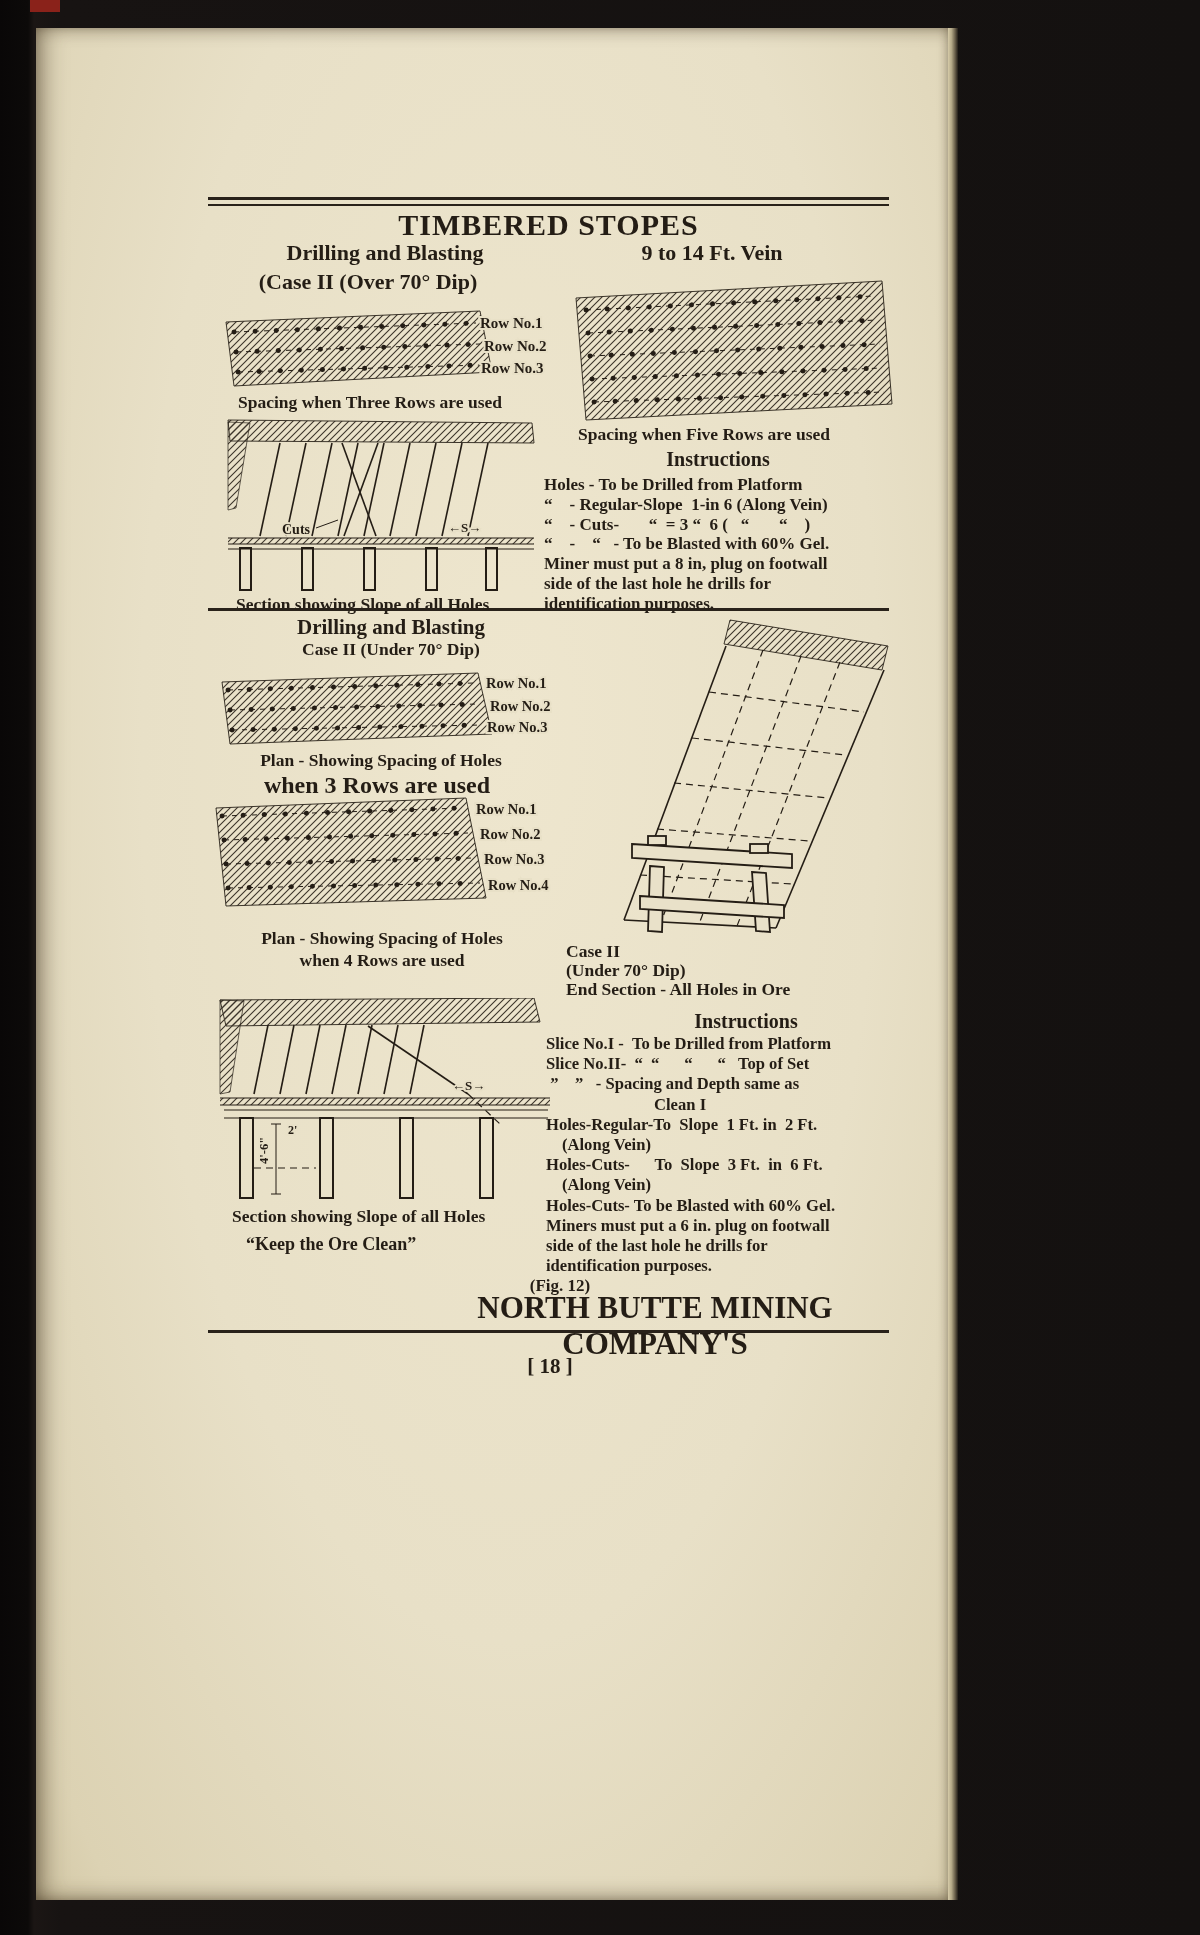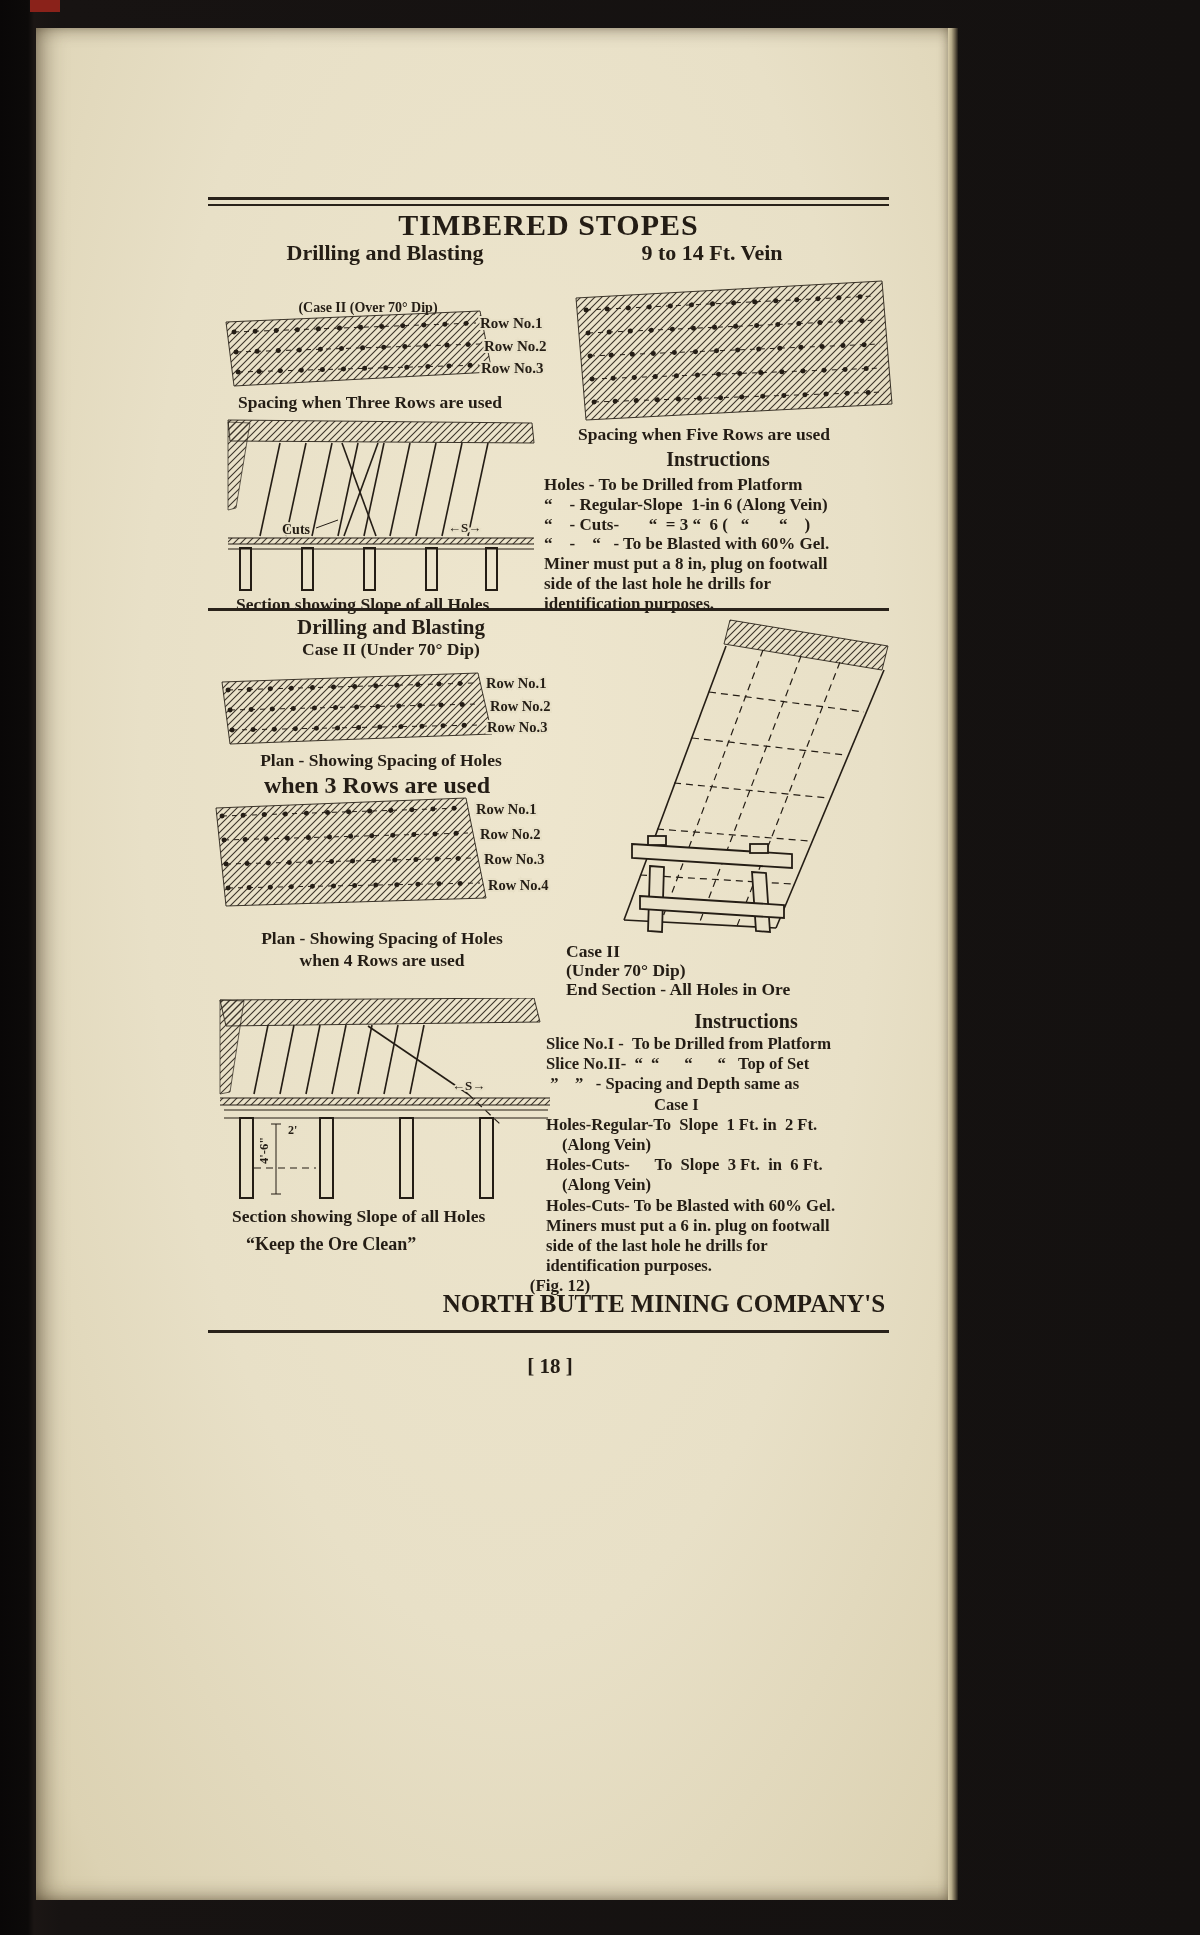--- a/index.html
+++ b/index.html
@@ -50,21 +50,21 @@
 <div class="red-mark"></div>
 
 <div class="page">
 
   <div class="rule" style="left:172px;top:169px;width:681px;height:3px;"></div>
   <div class="rule" style="left:172px;top:176px;width:681px;height:1.5px;"></div>
 
   <div class="txt ctr b" style="left:172px;top:180px;width:681px;font-size:30px;letter-spacing:1px;">TIMBERED STOPES</div>
   <div class="txt ctr b" style="left:199px;top:212px;width:300px;font-size:22px;">Drilling and Blasting</div>
   <div class="txt ctr b" style="left:526px;top:212px;width:300px;font-size:22px;">9 to 14 Ft. Vein</div>
-  <div class="txt ctr b" style="left:182px;top:241px;width:300px;font-size:14px;margin-top:31px;">(Case II (Over 70° Dip)</div>
+  <div class="txt ctr b" style="left:182px;top:241px;width:300px;font-size:22px;">(Case II (Over 70° Dip)</div>
 
   <svg style="position:absolute;left:536px;top:250px;" width="324" height="150" viewBox="0 0 324 150">
     <polygon points="4,20 310,3 320,126 14,142" fill="url(#hatch)" stroke="#29221a" stroke-width="0.9"></polygon>
     <line class="dashrow" x1="14" y1="32" x2="302" y2="18"></line>
       <line class="dotrow" x1="14" y1="32" x2="302" y2="18"></line>
     <line class="dashrow" x1="16" y1="55" x2="305" y2="42"></line>
       <line class="dotrow" x1="16" y1="55" x2="305" y2="42"></line>
     <line class="dashrow" x1="18" y1="78" x2="308" y2="66"></line>
       <line class="dotrow" x1="18" y1="78" x2="308" y2="66"></line>
     <line class="dashrow" x1="20" y1="101" x2="310" y2="90"></line>
@@ -222,36 +222,36 @@
     <line class="thin" x1="53" y1="196" x2="63" y2="196"></line>
     <line class="dashline" x1="36" y1="170" x2="98" y2="170"></line>
     <text class="svgt halo" font-size="12.5" transform="rotate(-90 50 166)" x="50" y="166">4'-6"</text>
     <text class="svgt halo" font-size="12" x="70" y="136">2'</text>
   </svg>
 
   <div class="binstr" style="position:absolute;left:502px;top:1006px;width:400px;">
     <div class="iline">Slice No.I -  To be Drilled from Platform</div>
     <div class="iline">Slice No.II-  “  “      “      “   Top of Set</div>
     <div class="iline"> ”    ”   - Spacing and Depth same as</div>
-    <div class="iline">Case I</div>
+    <div class="iline">Clean I</div>
     <div class="iline">Holes-Regular-To  Slope  1 Ft. in  2 Ft.</div>
     <div class="iline">(Along Vein)</div>
     <div class="iline">Holes-Cuts-      To  Slope  3 Ft.  in  6 Ft.</div>
     <div class="iline">(Along Vein)</div>
     <div class="iline">Holes-Cuts- To be Blasted with 60% Gel.</div>
     <div class="iline">Miners must put a 6 in. plug on footwall</div>
     <div class="iline">side of the last hole he drills for</div>
     <div class="iline">identification purposes.</div>
   </div>
 
   <div class="txt b" style="left:196px;top:1178px;font-size:17.5px;">Section showing Slope of all Holes</div>
   <div class="txt b" style="left:210px;top:1206px;font-size:18px;">“Keep the Ore Clean”</div>
 
   <div class="txt ctr b" style="left:384px;top:1248px;width:280px;font-size:17px;">(Fig. 12)</div>
-  <div class="txt ctr b" style="left:354px;top:1262px;width:548px;font-size:25px;">NORTH BUTTE MINING COMPANY'S</div>
+  <div class="txt ctr b" style="left:345px;top:1262px;width:548px;font-size:31px;">NORTH BUTTE MINING COMPANY'S</div>
 
   <div class="rule" style="left:172px;top:1302px;width:681px;height:2.5px;"></div>
 
   <div class="txt ctr b" style="left:414px;top:1326px;width:200px;font-size:21px;">[ 18 ]</div>
 
 </div>
 
 <div class="page-edge"></div>
 
 </body></html>

